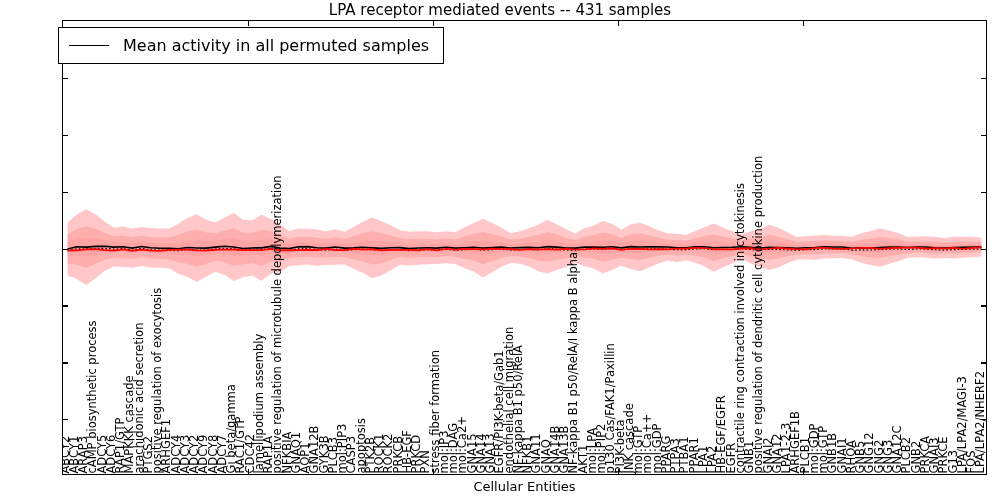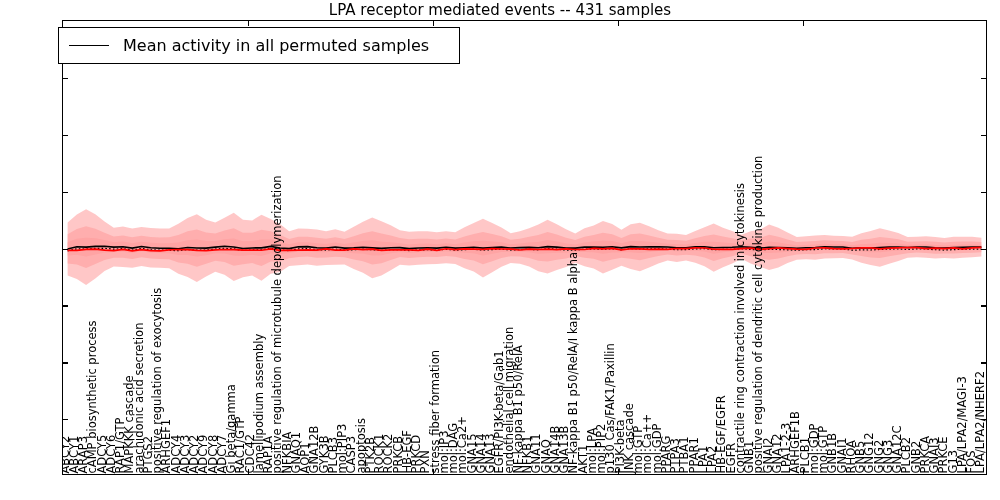--- a/index.html
+++ b/index.html
@@ -26,38 +26,39 @@
 
   
   #xlabels{position:absolute;left:62px;top:20px;width:925px;height:455px;
            overflow:hidden;pointer-events:none;}
   .xcat{position:absolute;bottom:2px;font-size:11.5px;line-height:11.5px;
         white-space:nowrap;transform-origin:left bottom;
         transform:rotate(-90deg);color:#000;}
 
   
   #legend{position:absolute;left:58px;top:27px;
-          border:1.4px solid #000;background:#fff;padding:6px 30px 6px 10px;
+          border:1.4px solid #000;background:#fff;padding:6px 14px 6px 10px;
           box-sizing:border-box;z-index:40;}
   .legrow{display:flex;align-items:center;height:23px;}
   .legline{display:inline-block;width:40px;height:0;border-top:1.6px solid #000;
            margin-right:14px;}
   .legline.red{border-top-color:#ff0000;}
   .legtxt{font-size:16px;white-space:nowrap;}
 
   
   svg.layer{position:absolute;left:0;top:0;width:100%;height:100%;overflow:visible;}
 </style>
 </head>
 <body>
 
 <div id="fig">
 
   <div id="title">LPA receptor mediated events -- 431 samples</div>
 
+  <div id="xlabel">Cellular Entities</div>
 
   <div id="axes">
     <div id="plotclip">
 
       <svg class="layer" id="band-layer" viewBox="0 0 925 455" preserveAspectRatio="none">
         <g id="band-group">
             <polygon points="4.63,202.29 13.88,194.40 23.13,189.10 32.38,194.01 41.63,201.35 50.88,207.70 60.13,206.29 69.38,208.32 78.63,206.96 87.88,208.02 97.13,208.48 106.38,208.32 115.63,203.67 124.88,197.90 134.13,193.98 143.38,199.62 152.63,202.29 161.88,197.59 171.13,192.62 180.38,199.70 189.63,200.27 198.88,194.68 208.13,198.93 217.38,203.87 226.63,211.09 235.88,208.32 245.13,208.74 254.38,209.51 263.63,211.12 272.88,209.19 282.13,211.63 291.38,206.59 300.63,201.68 309.88,197.40 319.13,201.21 328.38,205.26 337.63,210.26 346.88,211.58 356.13,211.09 365.38,211.10 374.63,212.16 383.88,211.11 393.13,212.23 402.38,207.11 411.63,202.85 420.88,198.65 430.13,202.90 439.38,207.37 448.63,213.12 457.88,211.30 467.13,208.15 476.38,204.39 485.63,199.68 494.88,204.10 504.13,209.16 513.38,213.49 522.63,208.05 531.88,205.32 541.13,200.85 550.38,203.87 559.63,209.74 568.88,204.18 578.13,202.59 587.38,206.06 596.63,210.18 605.88,213.52 615.13,213.62 624.38,214.88 633.63,210.97 642.88,207.06 652.13,203.41 661.38,207.65 670.63,210.89 679.88,214.68 689.13,211.25 698.38,209.59 707.63,204.38 716.88,207.60 726.13,212.51 735.38,216.87 744.63,216.28 753.88,215.42 763.13,214.92 772.38,215.65 781.63,215.93 790.88,216.68 800.13,213.08 809.38,210.98 818.63,208.18 827.88,210.32 837.13,213.02 846.38,217.02 855.63,216.78 864.88,216.26 874.13,216.88 883.38,217.98 892.63,216.68 901.88,216.66 911.13,216.76 920.38,217.60 920.38,236.57 911.13,237.40 901.88,237.87 892.63,238.58 883.38,238.15 874.13,238.59 864.88,237.82 855.63,237.19 846.38,237.86 837.13,240.99 827.88,243.87 818.63,246.80 809.38,245.10 800.13,242.76 790.88,239.67 781.63,237.98 772.38,238.41 763.13,238.63 753.88,239.73 744.63,239.18 735.38,239.75 726.13,243.15 716.88,247.55 707.63,250.19 698.38,246.71 689.13,243.60 679.88,238.85 670.63,243.66 661.38,247.24 652.13,251.96 642.88,246.37 633.63,242.81 624.38,240.53 615.13,241.97 605.88,240.60 596.63,243.48 587.38,247.50 578.13,251.37 568.88,249.00 559.63,245.93 550.38,249.78 541.13,253.66 531.88,248.64 522.63,246.28 513.38,242.73 504.13,247.08 494.88,250.16 485.63,253.58 476.38,251.24 467.13,246.64 457.88,243.94 448.63,243.00 439.38,246.91 430.13,252.42 420.88,257.57 411.63,251.62 402.38,248.36 393.13,244.08 383.88,243.42 374.63,244.11 365.38,244.40 356.13,244.85 346.88,245.69 337.63,244.95 328.38,250.28 319.13,255.61 309.88,258.28 300.63,252.80 291.38,249.11 282.13,244.66 272.88,244.76 263.63,245.10 254.38,245.84 245.13,244.49 235.88,245.33 226.63,246.19 217.38,252.03 208.13,253.89 198.88,260.98 189.63,255.61 180.38,257.28 171.13,261.27 161.88,254.91 152.63,251.89 143.38,256.67 134.13,262.12 124.88,257.23 115.63,253.85 106.38,248.22 97.13,247.88 87.88,247.56 78.63,246.02 69.38,247.94 60.13,247.07 50.88,246.61 41.63,251.22 32.38,258.73 23.13,265.06 13.88,259.14 4.63,255.56 " fill="#ff9999" fill-opacity="0.55" stroke="none"></polygon>
             <polygon points="4.63,214.27 13.88,208.96 23.13,206.19 32.38,208.57 41.63,212.57 50.88,216.46 60.13,215.47 69.38,217.23 78.63,215.75 87.88,216.92 97.13,217.35 106.38,217.30 115.63,214.96 124.88,211.25 134.13,209.31 143.38,212.45 152.63,213.45 161.88,210.49 171.13,208.06 180.38,212.66 189.63,212.72 198.88,209.59 208.13,211.30 217.38,214.70 226.63,218.99 235.88,216.65 245.13,216.79 254.38,217.69 263.63,218.76 272.88,217.20 282.13,219.06 291.38,216.15 300.63,213.18 309.88,211.10 319.13,213.45 328.38,215.39 337.63,218.07 346.88,219.25 356.13,218.68 365.38,218.59 374.63,219.35 383.88,218.38 393.13,219.39 402.38,216.39 411.63,213.82 420.88,211.90 430.13,214.04 439.38,216.27 448.63,219.84 457.88,218.65 467.13,216.81 476.38,214.93 485.63,211.81 494.88,214.46 504.13,217.69 513.38,220.07 522.63,216.65 531.88,215.07 541.13,212.73 550.38,214.20 559.63,217.89 568.88,214.26 578.13,213.56 587.38,215.39 596.63,217.67 605.88,219.61 615.13,219.99 624.38,220.65 633.63,218.14 642.88,215.90 652.13,214.33 661.38,216.56 670.63,218.26 679.88,220.12 689.13,218.53 698.38,217.94 707.63,214.69 716.88,216.59 726.13,219.40 735.38,222.01 744.63,221.43 753.88,220.89 763.13,220.25 772.38,220.77 781.63,220.89 790.88,221.86 800.13,219.76 809.38,218.66 818.63,216.87 827.88,217.87 837.13,219.31 846.38,221.71 855.63,221.37 864.88,221.11 874.13,221.76 883.38,222.52 892.63,221.61 901.88,221.43 911.13,221.40 920.38,221.87 920.38,232.30 911.13,232.76 901.88,233.10 892.63,233.65 883.38,233.61 874.13,233.71 864.88,232.97 855.63,232.60 846.38,233.17 837.13,234.69 827.88,236.32 818.63,238.11 809.38,237.43 800.13,236.08 790.88,234.50 781.63,233.02 772.38,233.29 763.13,233.29 753.88,234.26 744.63,234.03 735.38,234.60 726.13,236.25 716.88,238.56 707.63,239.88 698.38,238.35 689.13,236.32 679.88,233.41 670.63,236.29 661.38,238.33 652.13,241.04 642.88,237.52 633.63,235.65 624.38,234.76 615.13,235.59 605.88,234.51 596.63,235.99 587.38,238.17 578.13,240.40 568.88,238.92 559.63,237.79 550.38,239.45 541.13,241.78 531.88,238.89 522.63,237.68 513.38,236.15 504.13,238.55 494.88,239.80 485.63,241.45 476.38,240.70 467.13,237.98 457.88,236.60 448.63,236.28 439.38,238.01 430.13,241.28 420.88,244.31 411.63,240.65 402.38,239.08 393.13,236.91 383.88,236.15 374.63,236.92 365.38,236.91 356.13,237.25 346.88,238.01 337.63,237.14 328.38,240.15 319.13,243.37 309.88,244.58 300.63,241.30 291.38,239.54 282.13,237.23 272.88,236.76 263.63,237.46 254.38,237.67 245.13,236.45 235.88,237.01 226.63,238.29 217.38,241.19 208.13,241.52 198.88,246.06 189.63,243.16 180.38,244.33 171.13,245.82 161.88,242.02 152.63,240.73 143.38,243.83 134.13,246.79 124.88,243.88 115.63,242.56 106.38,239.24 97.13,239.02 87.88,238.67 78.63,237.23 69.38,239.02 60.13,237.90 50.88,237.86 41.63,240.00 32.38,244.16 23.13,247.97 13.88,244.57 4.63,243.57 " fill="#ff9999" fill-opacity="0.55" stroke="none"></polygon>
             <polygon points="4.63,222.26 13.88,218.68 23.13,217.59 32.38,218.28 41.63,220.05 50.88,222.29 60.13,221.58 69.38,223.17 78.63,221.61 87.88,222.85 97.13,223.26 106.38,223.28 115.63,222.49 124.88,220.15 134.13,219.54 143.38,221.01 152.63,220.89 161.88,219.09 171.13,218.36 180.38,221.30 189.63,221.02 198.88,219.54 208.13,219.54 217.38,221.93 226.63,224.25 235.88,222.20 245.13,222.15 254.38,223.14 263.63,223.86 272.88,222.53 282.13,224.01 291.38,222.53 300.63,220.85 309.88,220.23 319.13,221.61 328.38,222.14 337.63,223.27 346.88,224.37 356.13,223.75 365.38,223.59 374.63,224.14 383.88,223.23 393.13,224.17 402.38,222.58 411.63,221.14 420.88,220.74 430.13,221.47 439.38,222.20 448.63,224.33 457.88,223.54 467.13,222.59 476.38,221.95 485.63,219.90 494.88,221.37 504.13,223.38 513.38,224.46 522.63,222.39 531.88,221.57 541.13,220.66 550.38,221.09 559.63,223.31 568.88,220.99 578.13,220.88 587.38,221.60 596.63,222.67 605.88,223.68 615.13,224.25 624.38,224.50 633.63,222.91 642.88,221.80 652.13,221.61 661.38,222.50 670.63,223.18 679.88,223.74 689.13,223.38 698.38,223.51 707.63,221.56 716.88,222.58 726.13,224.00 735.38,225.45 744.63,224.87 753.88,224.54 763.13,223.81 772.38,224.19 781.63,224.20 790.88,225.30 800.13,224.21 809.38,223.77 818.63,222.67 827.88,222.90 837.13,223.51 846.38,224.84 855.63,224.43 864.88,224.35 874.13,225.02 883.38,225.54 892.63,224.90 901.88,224.61 911.13,224.50 920.38,224.72 920.38,229.46 911.13,229.66 901.88,229.92 892.63,230.37 883.38,230.59 874.13,230.45 864.88,229.74 855.63,229.53 846.38,230.05 837.13,230.50 827.88,231.29 818.63,232.32 809.38,232.31 800.13,231.63 790.88,231.05 781.63,229.71 772.38,229.88 763.13,229.74 753.88,230.62 744.63,230.59 735.38,231.17 726.13,231.66 716.88,232.57 707.63,233.01 698.38,232.79 689.13,231.47 679.88,229.79 670.63,231.37 661.38,232.39 652.13,233.75 642.88,231.63 633.63,230.87 624.38,230.91 615.13,231.33 605.88,230.45 596.63,230.99 587.38,231.96 578.13,233.08 568.88,232.19 559.63,232.36 550.38,232.56 541.13,233.86 531.88,232.39 522.63,231.94 513.38,231.76 504.13,232.86 494.88,232.89 485.63,233.37 476.38,233.67 467.13,232.21 457.88,231.70 448.63,231.80 439.38,232.08 430.13,233.85 420.88,235.48 411.63,233.33 402.38,232.89 393.13,232.13 383.88,231.30 374.63,232.13 365.38,231.91 356.13,232.19 346.88,232.90 337.63,231.94 328.38,233.40 319.13,235.21 309.88,235.45 300.63,233.63 291.38,233.16 282.13,232.27 272.88,231.42 263.63,232.36 254.38,232.22 245.13,231.09 235.88,231.45 226.63,233.02 217.38,233.97 208.13,233.28 198.88,236.11 189.63,234.86 180.38,235.69 171.13,235.53 161.88,233.42 152.63,233.29 143.38,235.27 134.13,236.57 124.88,234.99 115.63,235.03 106.38,233.26 97.13,233.11 87.88,232.74 78.63,231.37 69.38,233.08 60.13,231.78 50.88,232.02 41.63,232.52 32.38,234.46 23.13,236.58 13.88,234.86 4.63,235.58 " fill="#ff9999" fill-opacity="0.5" stroke="none"></polygon>
           </g>

